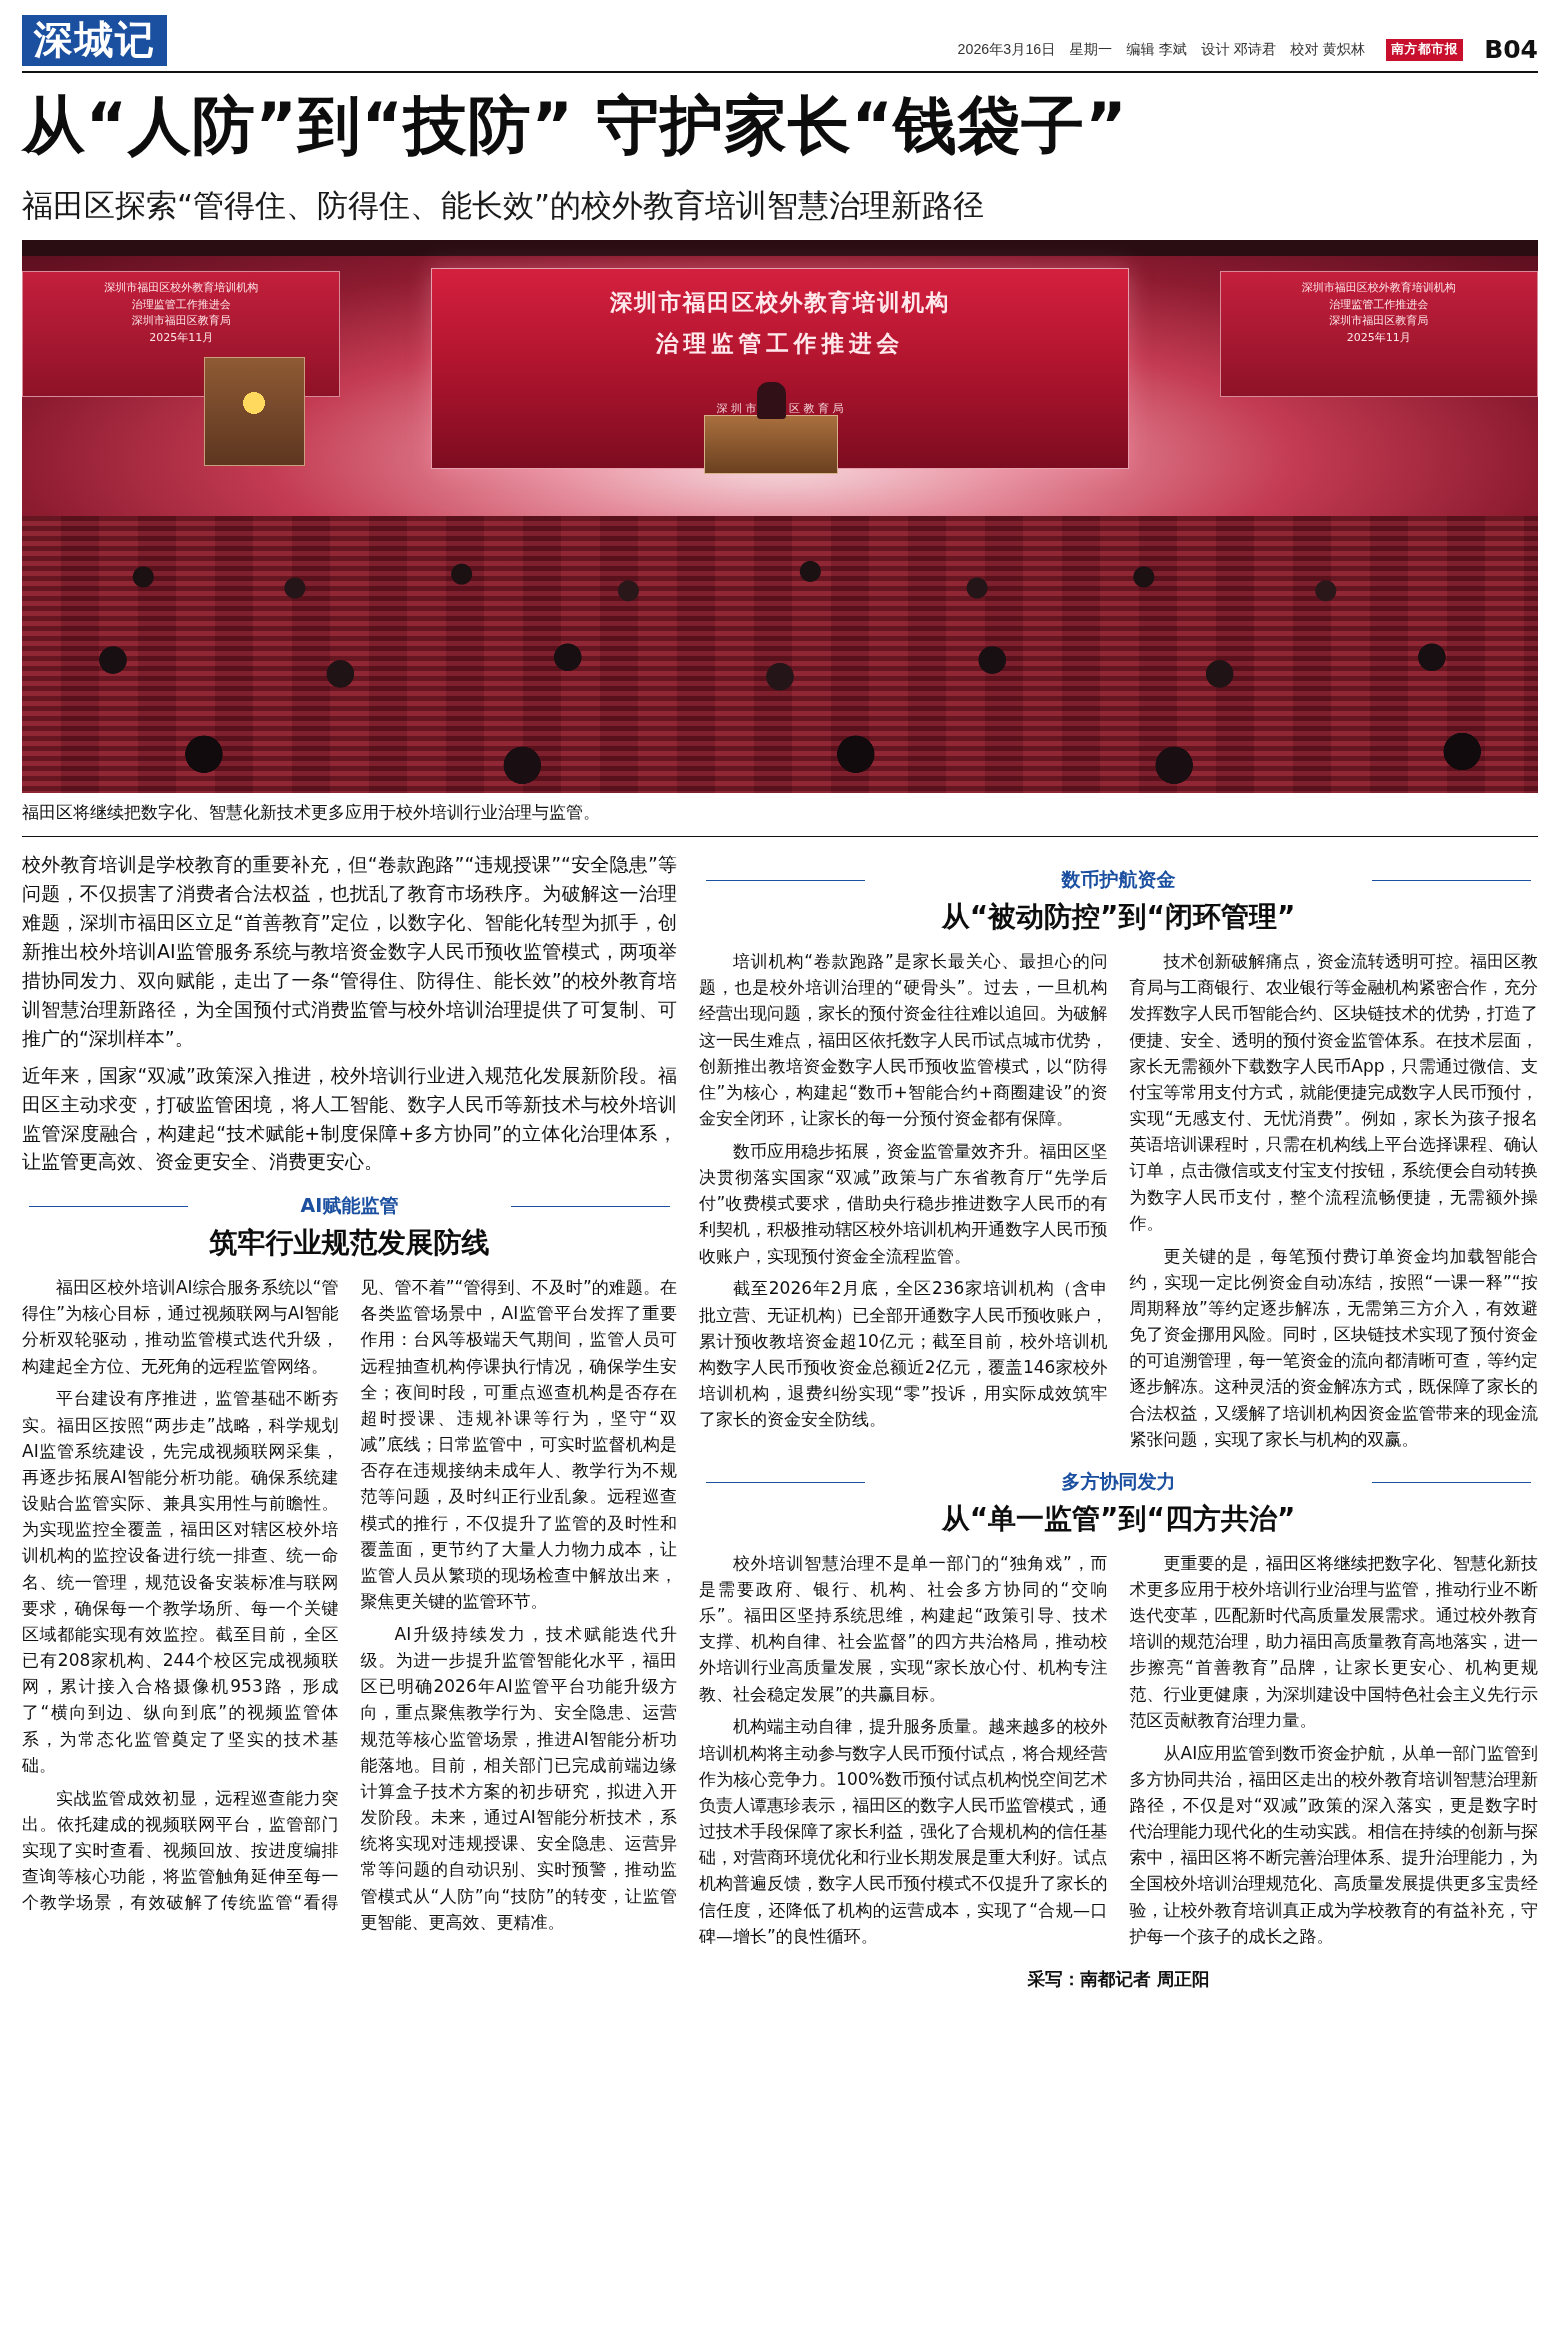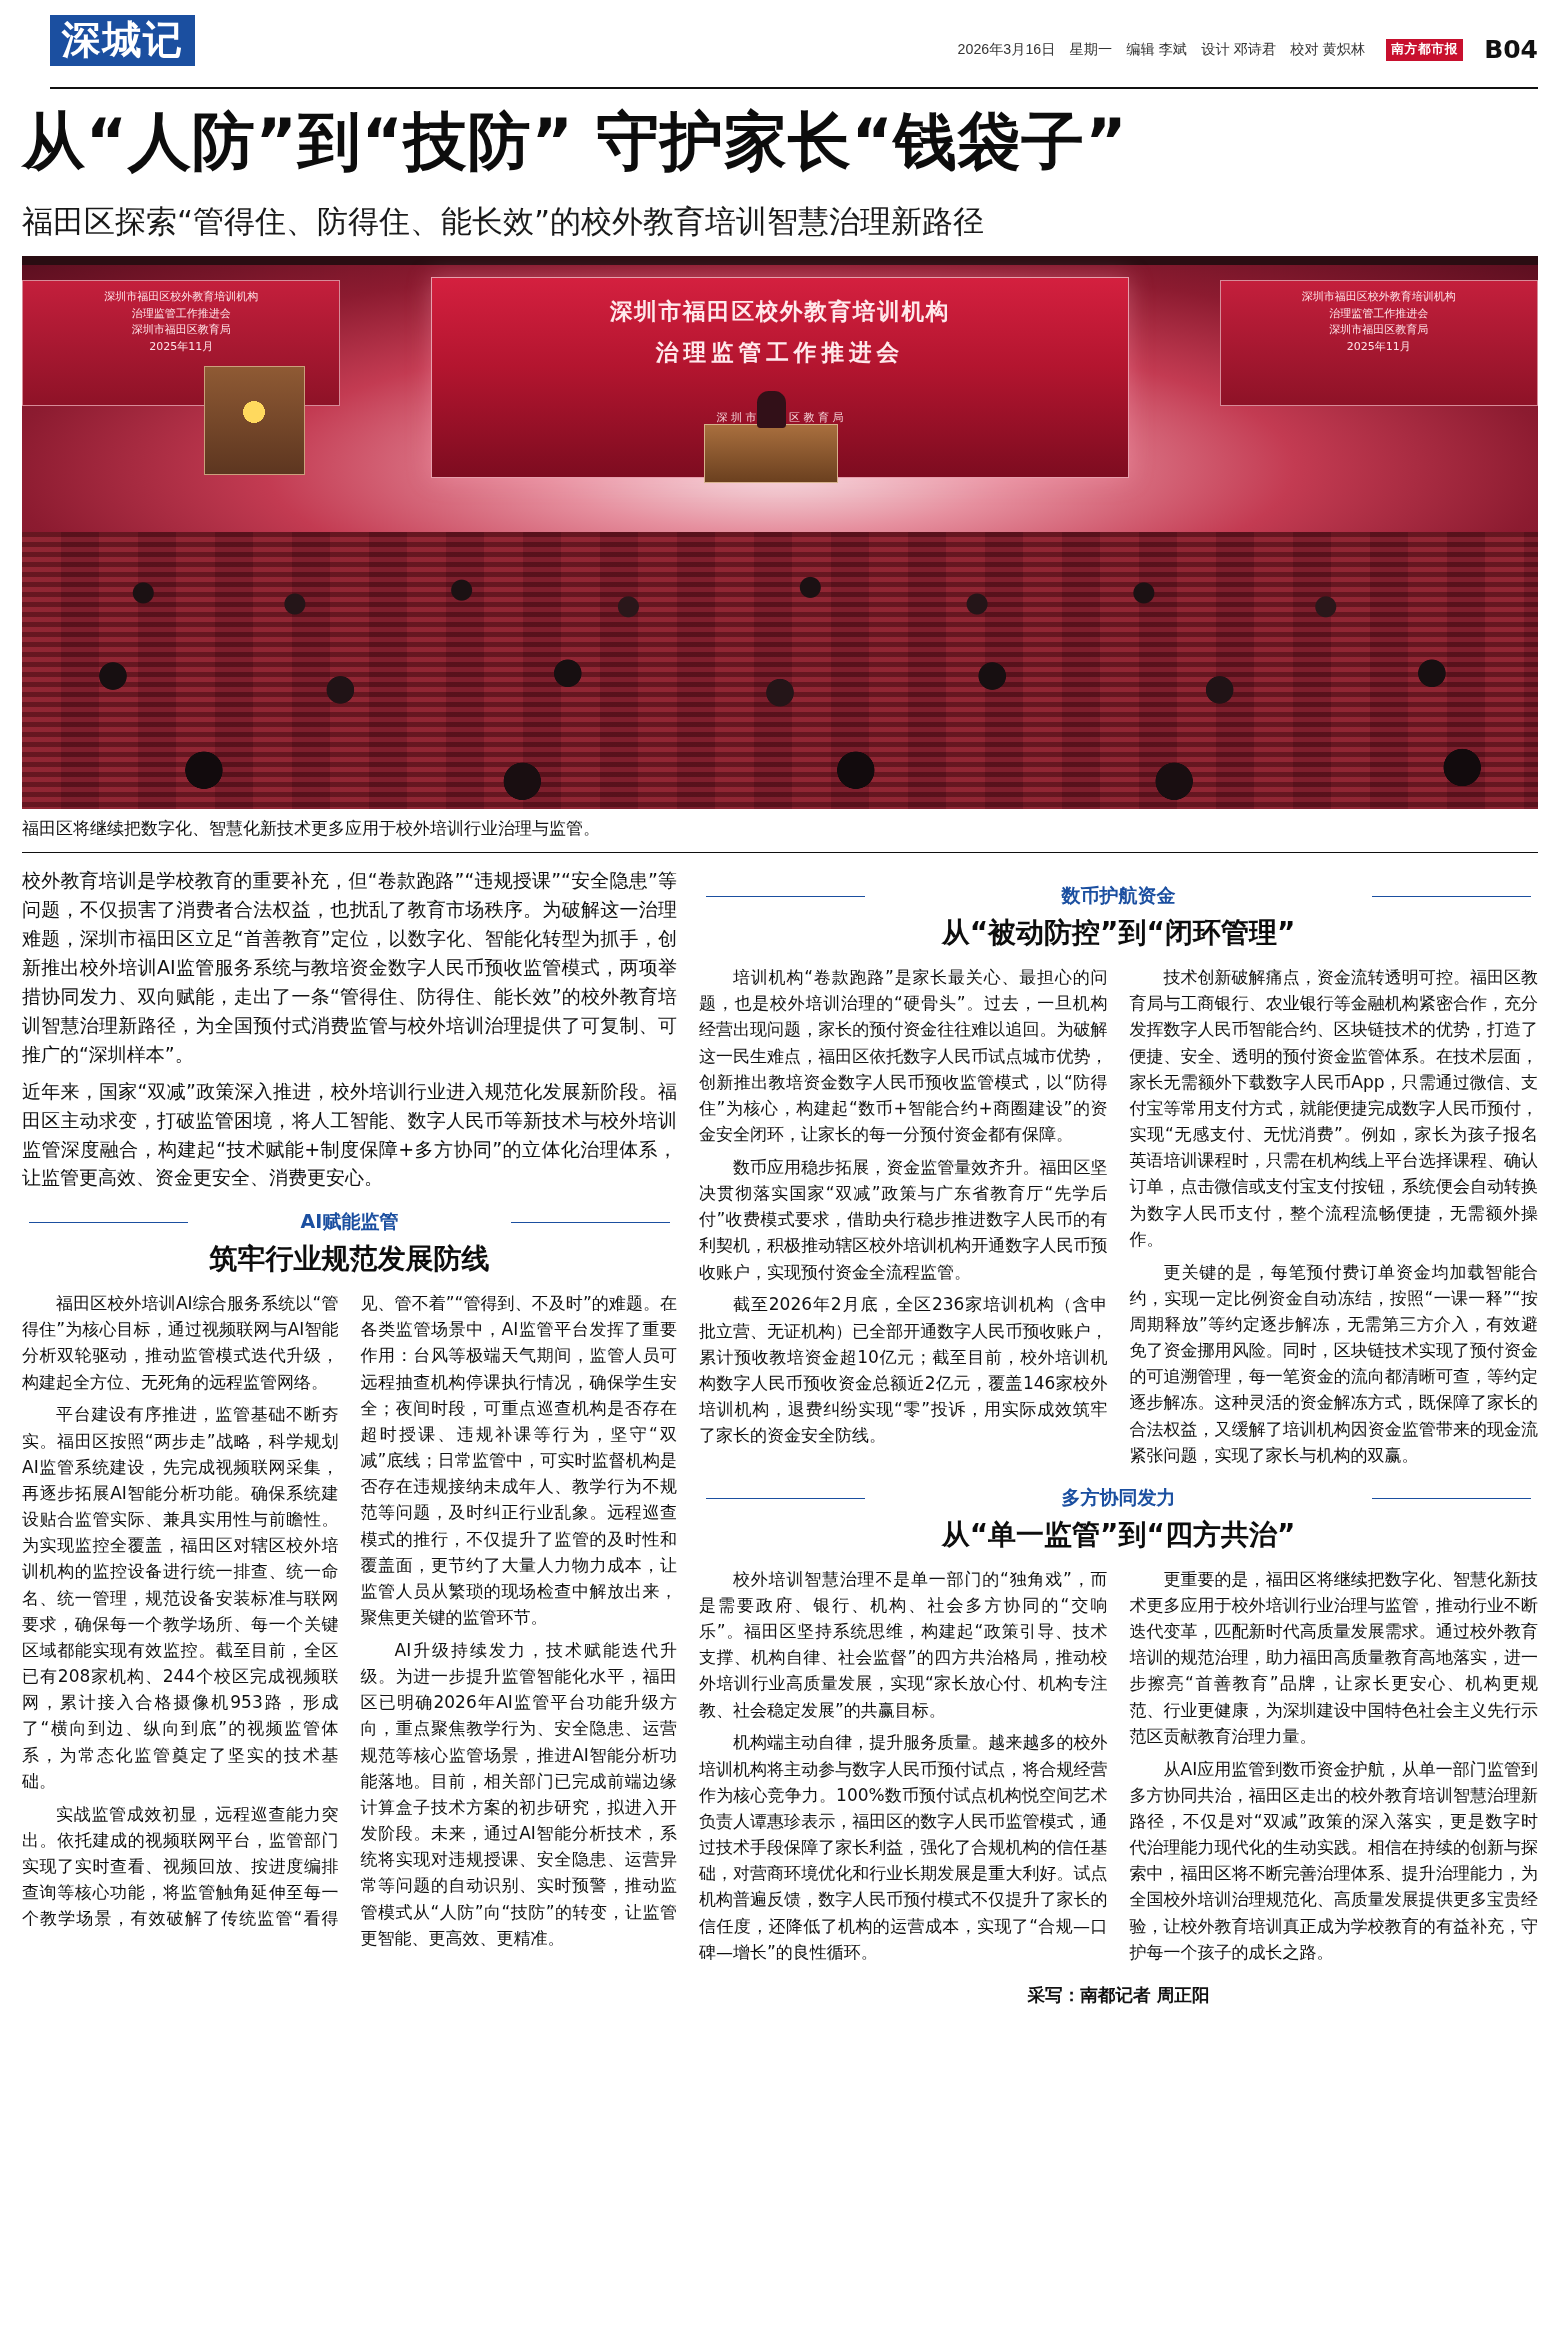--- a/index.html
+++ b/index.html
@@ -16,22 +16,21 @@
     padding: 15px 22px 17px 22px;
     position: relative;
   }
 
   
   .masthead {
     display: flex;
     align-items: flex-end;
     justify-content: space-between;
     border-bottom: 2.5px solid #111;
-    padding-bottom: 21px;
-    margin-left: 28px;
+    padding-bottom: 5px;
   }
   .masthead-left {
     background: #1b4fa0;
     color: #fff;
     font-family: "DejaVu Sans", sans-serif;
     font-weight: bold;
     font-size: 39px;
     letter-spacing: 1.7px;
     padding: 5px 11.7px 6.7px 11.7px;
     line-height: 1;
@@ -86,21 +85,21 @@
   .photo-wrap { width: 100%; }
   .photo {
     width: 100%;
     height: 553px;
     position: relative;
     overflow: hidden;
     background: #2a0d12;
   }
   .stage {
     position: absolute;
-    left: 0; right: 0; top: 9px;
+    left: 0; right: 0; top: 16px;
     height: 338px;
     background:
       radial-gradient(ellipse at 50% 60%, #f7e7ea 0%, #e6909f 22%, #c33b52 48%, #8c1b30 72%, #5d0f20 100%);
   }
   .stage-screen {
     position: absolute;
     left: 27%;
     top: 11.7px;
     width: 46%;
     height: 201px;

